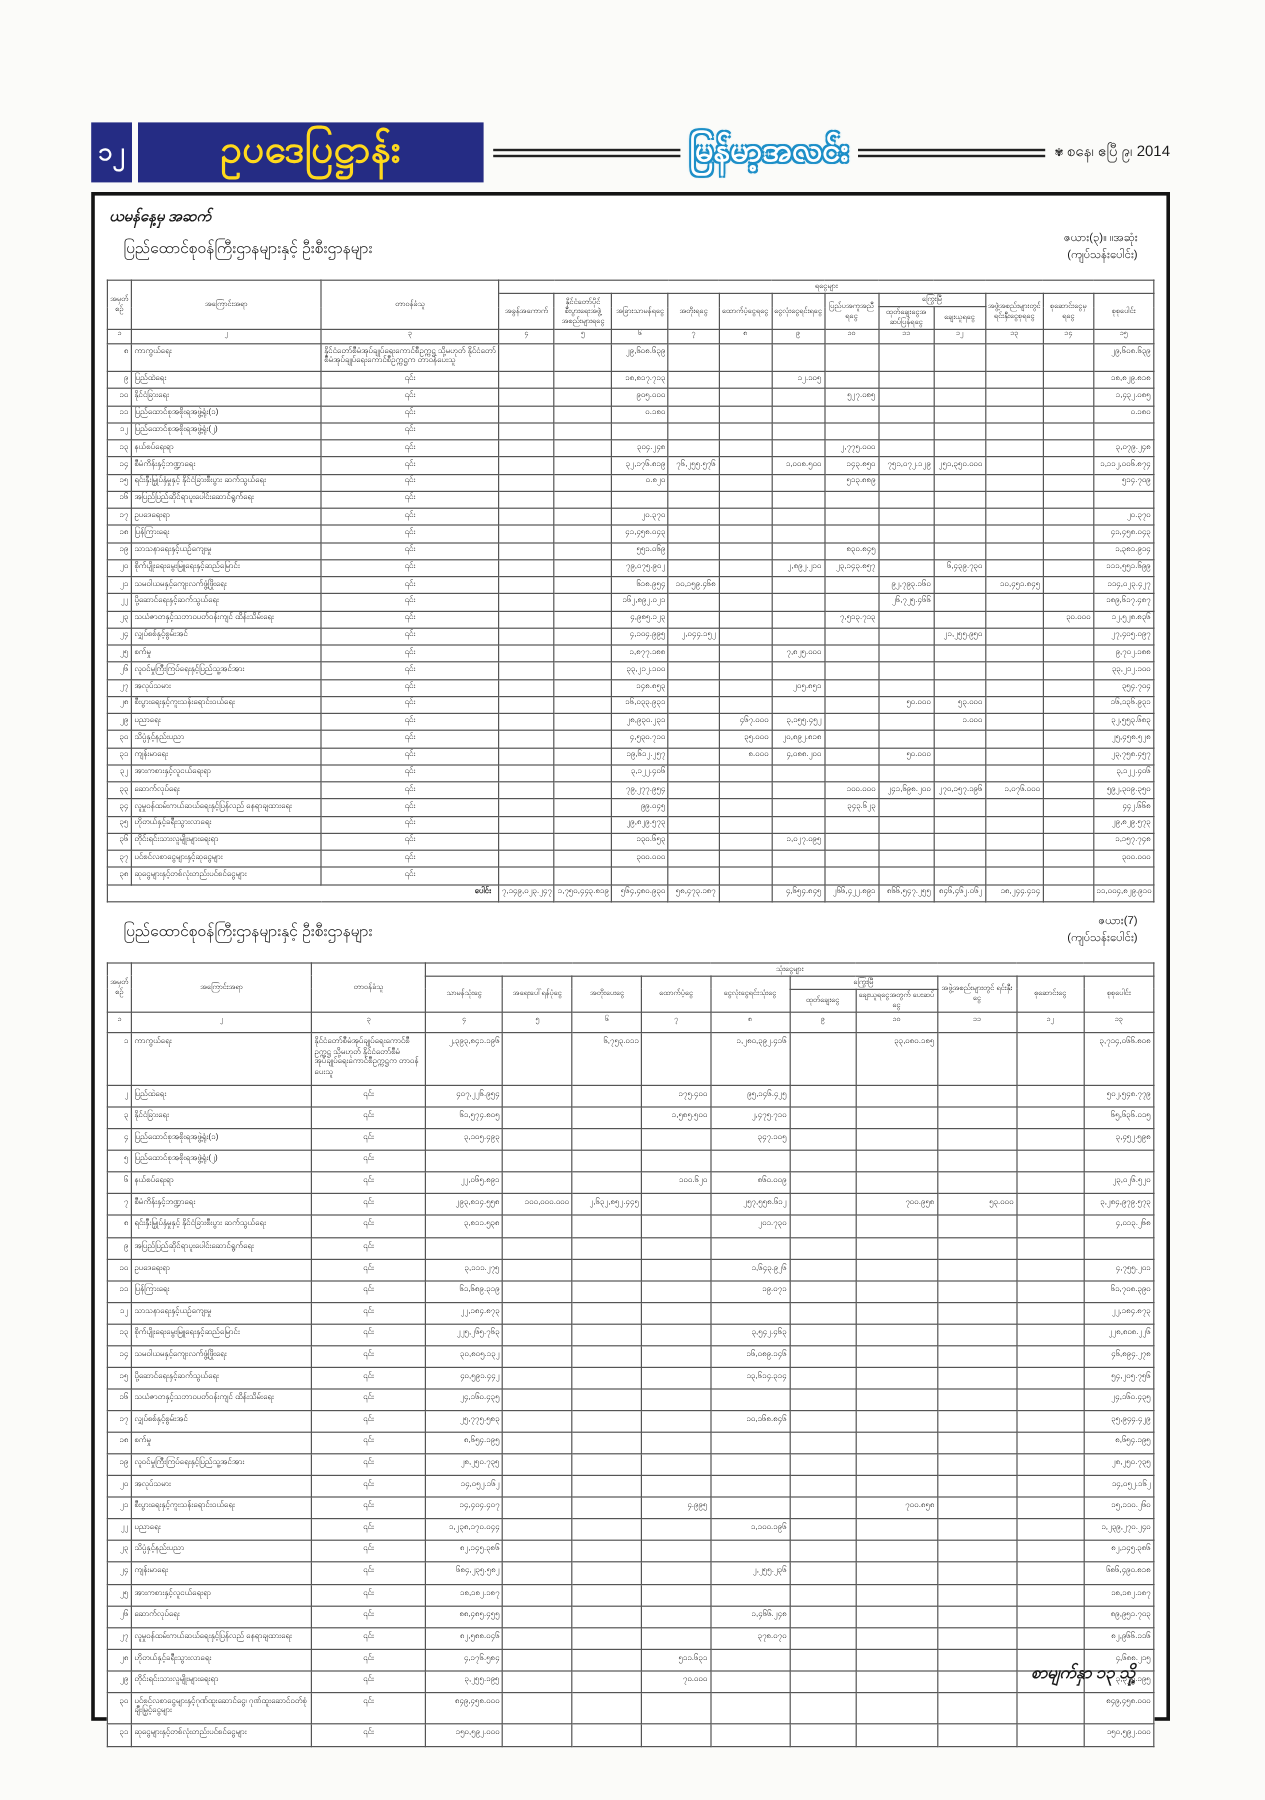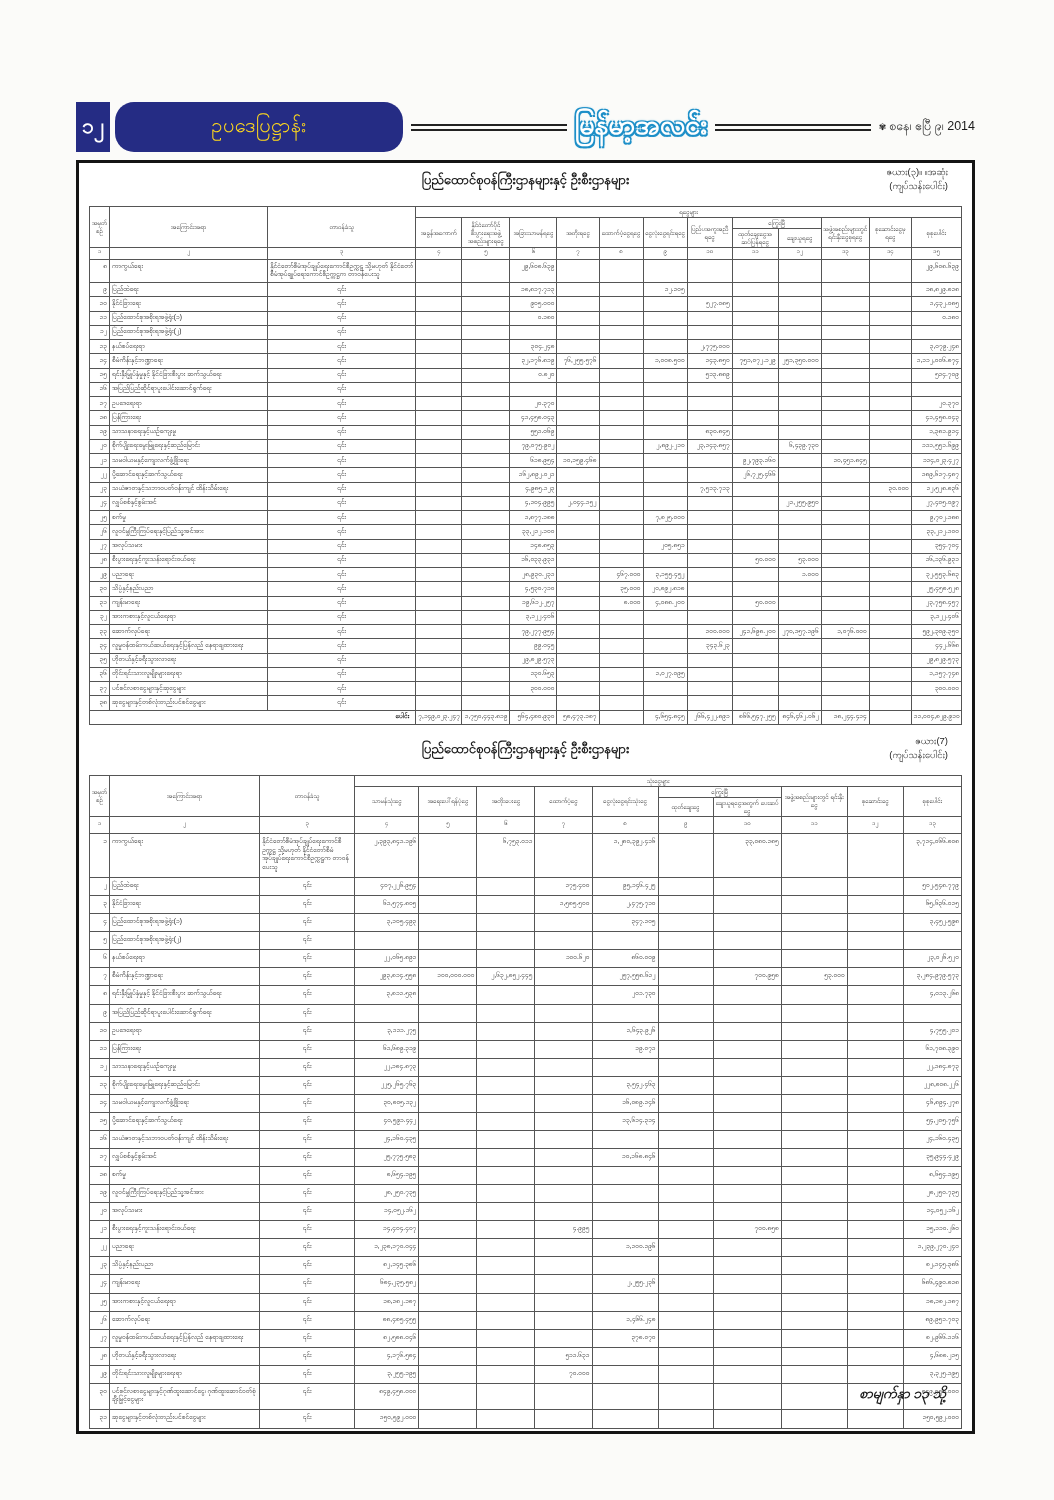--- a/index.html
+++ b/index.html
@@ -7,33 +7,33 @@
     width:1054px;height:1500px;position:relative;
     background:#fbfbf9;
     font-family:"Liberation Sans","DejaVu Sans",sans-serif;
     color:#1a1a1a;
   }
   
   #header{position:absolute;left:76px;top:102px;width:899px;height:50px;display:flex;align-items:center;}
   .pagenum-box{width:34px;height:50px;background:#252c84;color:#fff;display:flex;align-items:center;justify-content:center;
     font-size:21px;font-weight:bold;}
   .section-badge{margin-left:5px;width:288px;height:50px;background:#252c84;color:#ffd91c;display:flex;align-items:center;justify-content:center;
-    font-size:20px;font-weight:normal;letter-spacing:.5px;border-radius:19px;}
+    font-size:32px;font-weight:bold;letter-spacing:.5px;}
   .rule{flex:1;height:7px;border-top:2px solid #222;border-bottom:2px solid #222;margin:0 8px;box-sizing:border-box;}
   .masthead{font-size:27px;font-weight:bold;color:#fff;white-space:nowrap;
     text-shadow:-1.5px -1.5px 0 #1d8fc8,1.5px -1.5px 0 #1d8fc8,-1.5px 1.5px 0 #1d8fc8,1.5px 1.5px 0 #1d8fc8,0 0 3px #1d8fc8;}
   .issue-date{font-size:12.5px;white-space:nowrap;display:flex;align-items:center;gap:3px;}
   .ornament{font-size:9px;color:#222;}
   
   #main-box{position:absolute;left:76px;top:160px;width:899px;height:1274px;border:3px solid #141414;background:#fff;box-sizing:border-box;}
   .banner{margin:13px 11px 0;height:48px;background:#29abe2;border:1px solid #1d8fc5;display:flex;align-items:center;justify-content:center;
     color:#fff;font-size:22px;font-weight:bold;text-shadow:0 1px 1px rgba(0,60,100,.35);}
   .continued{margin:9px 0 0 12px;font-family:"Liberation Serif","DejaVu Serif",serif;font-style:italic;font-weight:bold;font-size:12.5px;}
   .tbl-head{position:relative;margin:2px 24px 3px;height:38px;}
-  .tbl-title{position:absolute;left:0;right:0;top:6px;text-align:center;font-size:13px;font-weight:bold;}
+  .tbl-title{position:absolute;left:0;right:0;top:6px;font-size:13px;font-weight:normal;}
   .tbl-meta{position:absolute;right:0;top:0;text-align:right;font-size:9.5px;line-height:1.5;}
   .tbl-meta .lbl{font-weight:normal;}
   
   table.budget{width:873px;margin:0 auto;border-collapse:collapse;table-layout:fixed;background:#fff;}
   table.budget th,table.budget td{border:1px solid #555;box-sizing:border-box;overflow:hidden;}
   table.budget th{font-weight:normal;font-size:6.2px;line-height:1.3;text-align:center;vertical-align:middle;padding:1px 1px;}
   table.budget td{font-size:6.6px;line-height:1.3;vertical-align:top;padding:1.5px 2px;}
   td.c-no{text-align:right;}
   td.c-name{text-align:left;}
   td.c-resp{text-align:center;}
@@ -59,20 +59,21 @@
   <div class="rule"></div>
   <div class="issue-date">
     <span class="ornament">✾</span>
     <span>စနေ၊ ဧပြီ ၉၊ 2014</span>
   </div>
 </div>
 
 <div id="main-box">
 
 
+  <div class="continued">ယမန်နေ့မှ အဆက်</div>
 
   <div class="tbl-head">
     <div class="tbl-title">ပြည်ထောင်စုဝန်ကြီးဌာနများနှင့် ဦးစီးဌာနများ</div>
     <div class="tbl-meta">
       <div class="lbl">ဇယား(၃)။ ။အဆုံး</div>
       <div>(ကျပ်သန်းပေါင်း)</div>
     </div>
   </div>
 
   <table class="budget t1">

